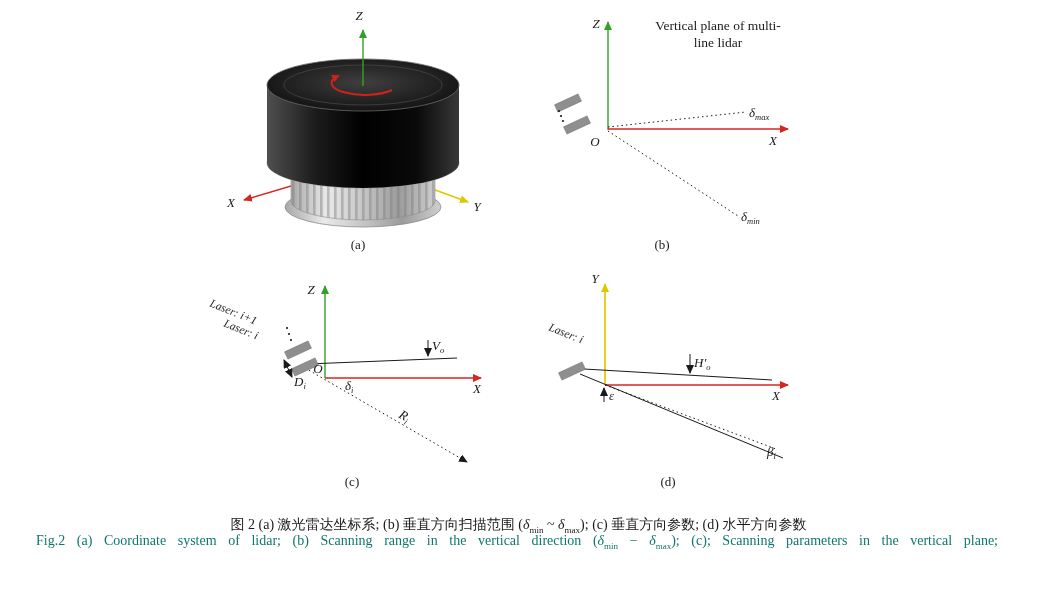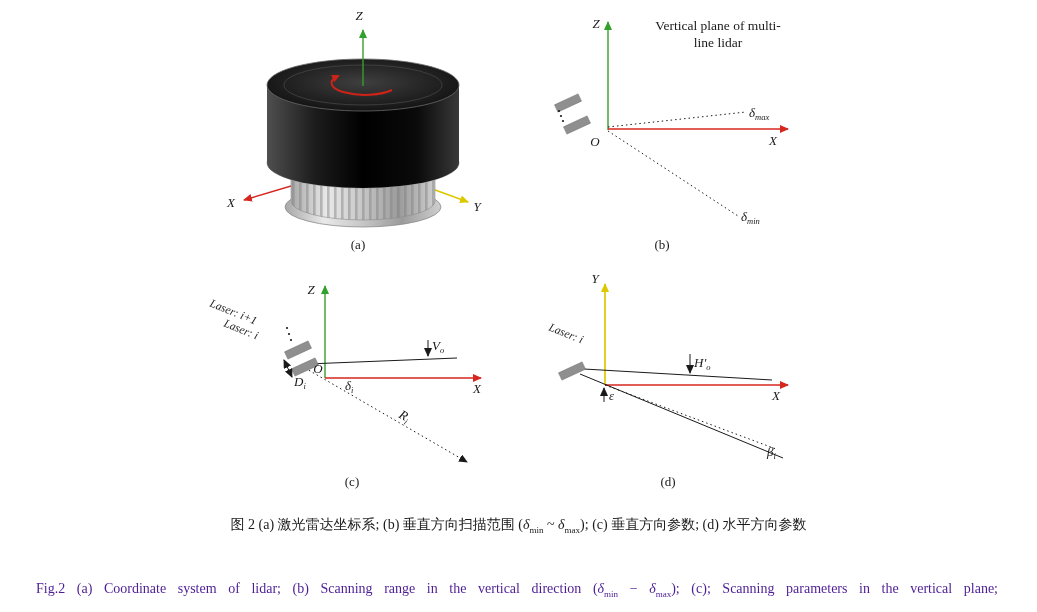--- a/index.html
+++ b/index.html
@@ -17,22 +17,22 @@
   svg .cap{font-size:13px;}
   svg .ttl{font-size:13.5px;}
   .axG{stroke:#33a02c;stroke-width:1.4;}
   .axR{stroke:#d7261e;stroke-width:1.4;}
   .axY{stroke:#ddc800;stroke-width:1.7;}
   .ln{stroke:#1a1a1a;stroke-width:1;fill:none;}
   .dt{stroke:#1a1a1a;stroke-width:1;stroke-dasharray:1.5 3;fill:none;}
   .lsrect{fill:#8f8f8f;stroke:#707070;stroke-width:0.5;}
   .dot{fill:#1a1a1a;}
   .cap-cn{position:absolute;top:500px;left:0;width:1037px;text-align:center;font-size:14px;color:#1a1a1a;margin-top:16px;}
-  .cap-en1{position:absolute;top:533px;left:36px;width:962px;font-size:14px;color:#4c1d95;
-           text-align:justify;text-align-last:justify;margin-top:48px;}
+  .cap-en1{position:absolute;top:533px;left:36px;width:962px;font-size:14px;color:#0f766e;
+           text-align:justify;text-align-last:justify;}
   .cap-en2{position:absolute;top:563px;left:84px;font-size:14px;color:#1a1a1a;}
   .cap-cn sub,.cap-en1 sub{font-size:9px;}
   .gk{font-style:italic;}
 </style>
 </head>
 <body>
 
 <div class="stage">
 
   <svg id="panel-a" class="panel" width="350" height="260" viewBox="0 0 350 260">

